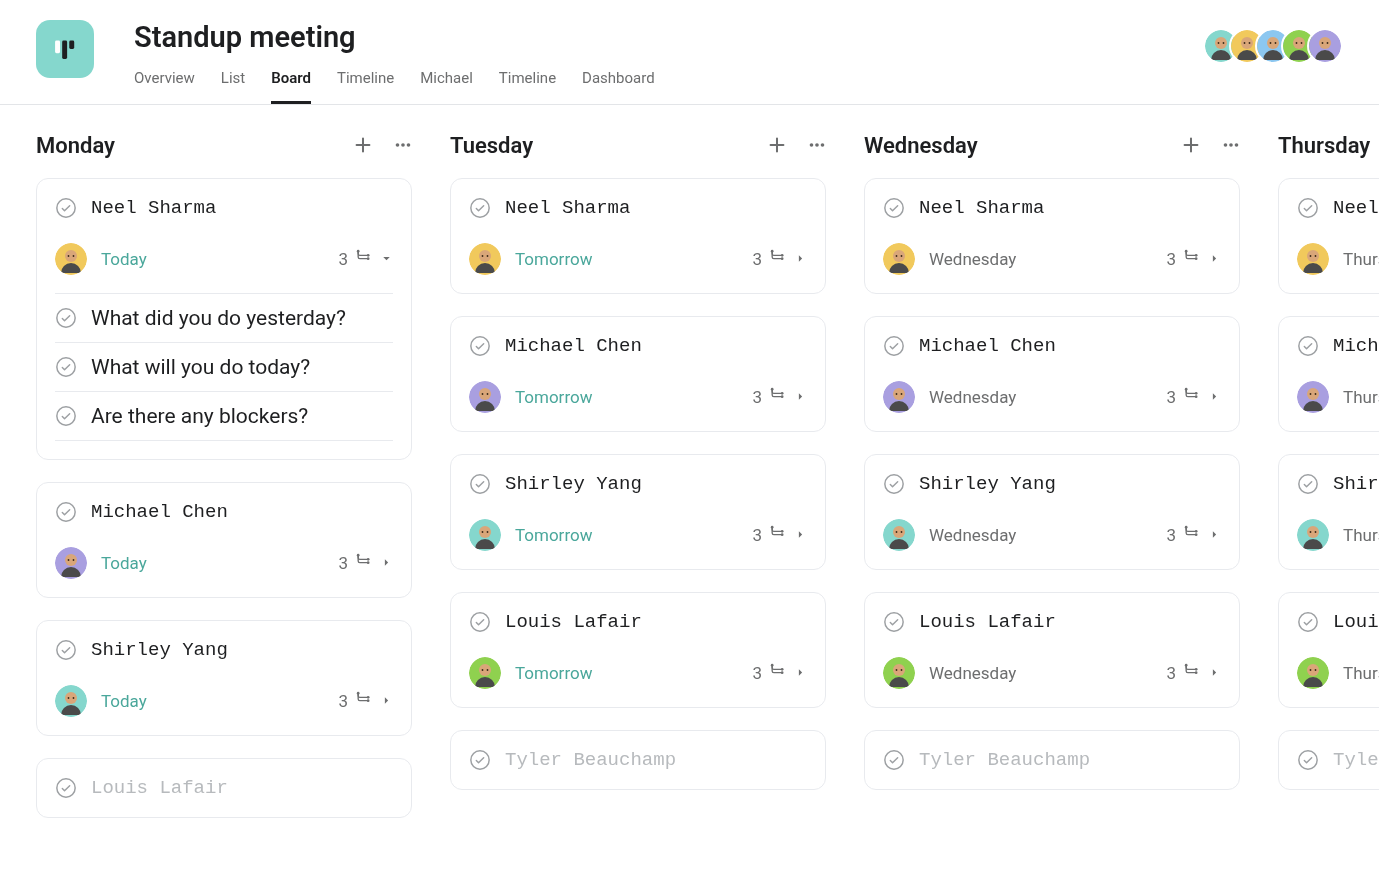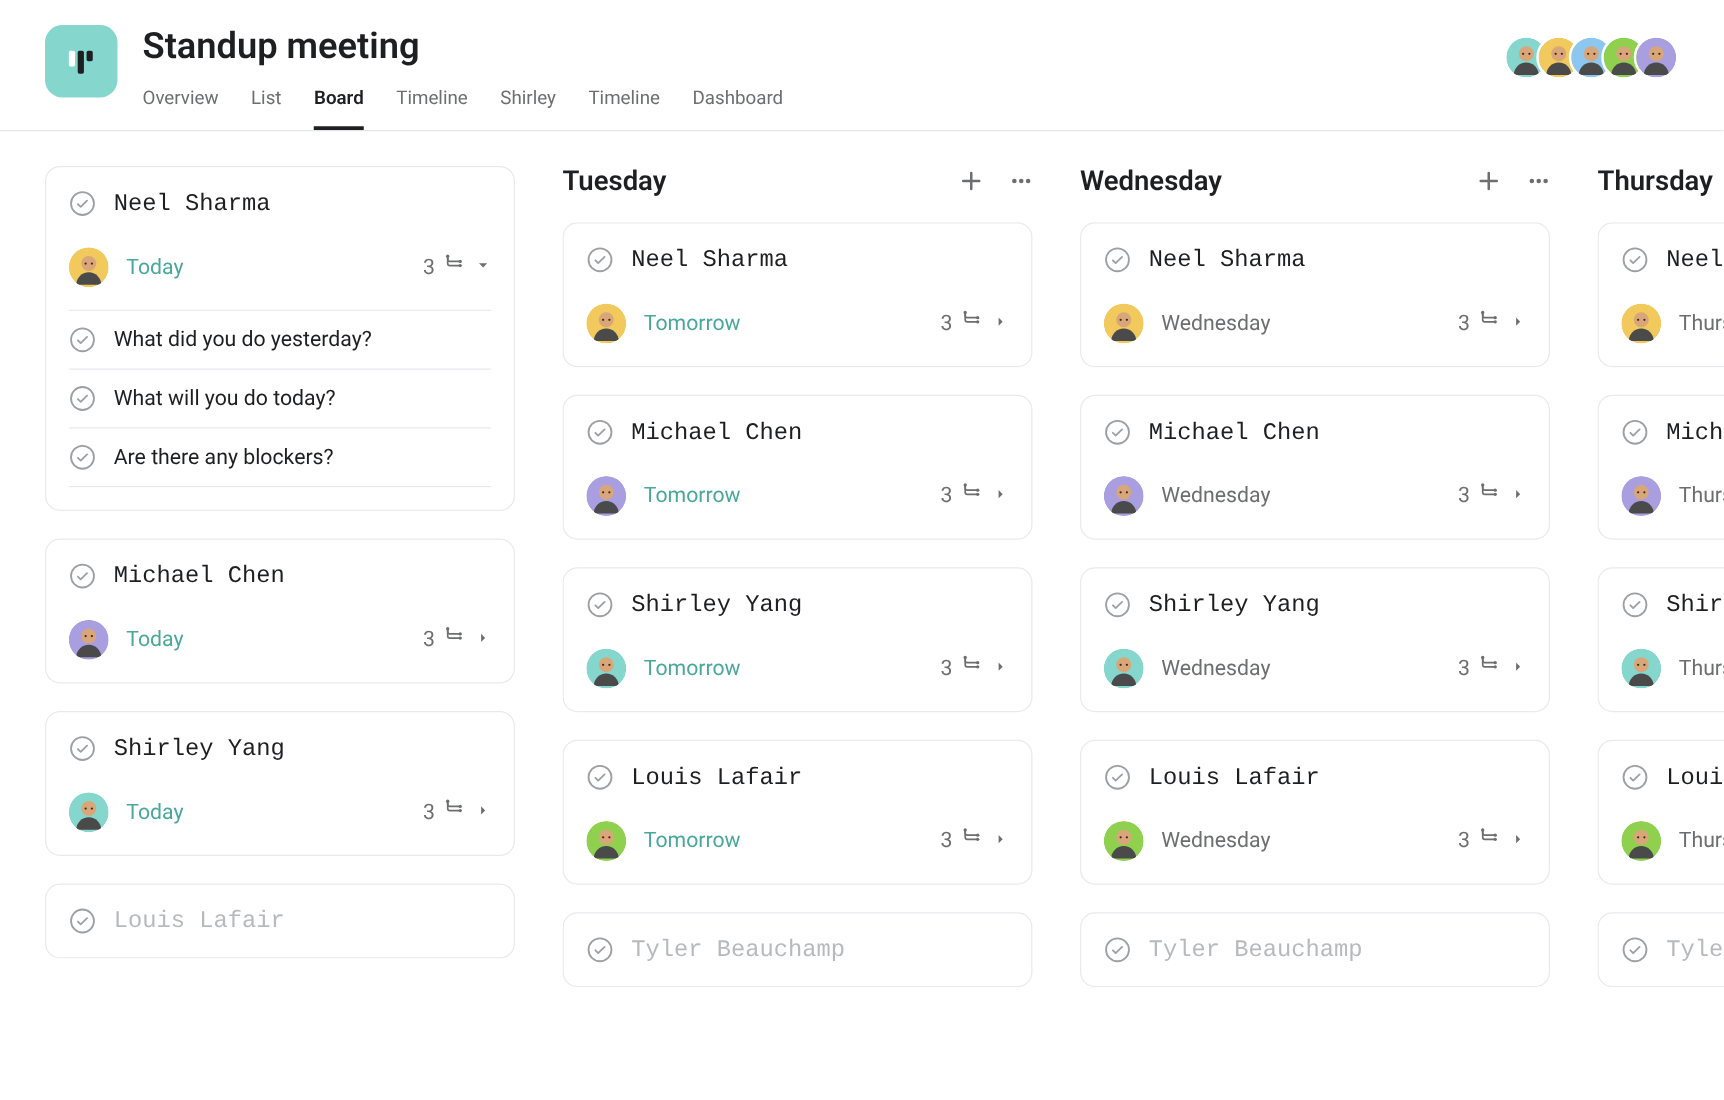--- a/index.html
+++ b/index.html
@@ -13,21 +13,21 @@
     --green:#8fd14f;
     --purple:#a99fe0;
     --yellow:#f1c95c;
     --cyan:#85d7cd;
   }
   *{box-sizing:border-box;}
   html,body{margin:0;padding:0;font-family:-apple-system,BlinkMacSystemFont,"Segoe UI",Roboto,Helvetica,Arial,sans-serif;background:var(--bg);color:var(--text);height:100%;}
   body{overflow:hidden;}
 
   .header{padding:20px 36px 0 36px;border-bottom:1px solid var(--line);}
-  .header-top{display:flex;align-items:flex-start;}
+  .header-top{display:flex;align-items:flex-start;gap:20px;}
   .project-icon{width:58px;height:58px;border-radius:14px;background:var(--cyan);display:flex;align-items:center;justify-content:center;flex:0 0 auto;margin-right:20px;}
   .project-title-wrap{flex:1;}
   h1{margin:0 0 8px 0;font-size:29px;font-weight:600;line-height:1.2;}
   .tabs{display:flex;gap:26px;}
   .tab{padding:6px 0 14px 0;font-size:15px;color:var(--muted);cursor:pointer;border-bottom:3px solid transparent;}
   .tab.active{color:var(--text);font-weight:600;border-bottom-color:var(--text);}
   .avatars{display:flex;margin-top:8px;}
   .avatars .avatar{width:36px;height:36px;border-radius:50%;border:2px solid #fff;margin-left:-10px;}
   .avatars .avatar:first-child{margin-left:0;}
 
@@ -46,21 +46,21 @@
   .card-meta{display:flex;align-items:center;gap:14px;}
   .avatar{width:32px;height:32px;border-radius:50%;flex:0 0 auto;display:flex;align-items:center;justify-content:center;overflow:hidden;}
   .date{font-size:17px;}
   .date.teal{color:var(--teal);}
   .date.muted{color:var(--muted);}
   .spacer{flex:1;}
   .subs{display:flex;align-items:center;gap:6px;color:var(--muted);font-size:17px;}
   .subs svg{color:var(--muted);}
   .subtasks{border-top:1px solid var(--card-border);margin-top:18px;}
   .subtask{display:flex;align-items:center;gap:14px;border-bottom:1px solid var(--card-border);padding:12px 0;}
-  .subtask span{font-size:17px;color:var(--text);}
+  .subtask span{font-size:21px;color:var(--text);}
   .card.fade .card-head{margin-bottom:0;align-items:center;}
   .card.fade .card-name{color:#b7babd;}
   
   
   .cards::-webkit-scrollbar,.board-scroll::-webkit-scrollbar{display:none;}
 
   
   .face{width:100%;height:100%;display:block;}
 </style>
 </head>
@@ -108,21 +108,21 @@
           <use href="#i-board"></use>
         </svg>
     </div>
     <div class="project-title-wrap">
       <h1>Standup meeting</h1>
       <div class="tabs" id="tabs">
           <div class="tab">Overview</div>
           <div class="tab">List</div>
           <div class="tab active">Board</div>
           <div class="tab">Timeline</div>
-          <div class="tab">Shirley</div>
+          <div class="tab">Michael</div>
           <div class="tab">Timeline</div>
           <div class="tab">Dashboard</div>
         </div>
     </div>
     <div class="avatars" id="member-avatars">
         <div class="avatar">
           <svg class="face" viewBox="0 0 32 32">
     <circle cx="16" cy="16" r="16" fill="#85d7cd"></circle>
     <circle cx="16" cy="13" r="6" fill="#d9a679"></circle>
     <path d="M6 30 a10 10 0 0 1 20 0" fill="#4a4a4a"></path>
@@ -165,20 +165,35 @@
     <circle cx="13.5" cy="13" r="0.9" fill="#3a2a1a"></circle>
     <circle cx="18.5" cy="13" r="0.9" fill="#3a2a1a"></circle>
   </svg>
         </div>
       </div>
   </div>
 </div>
 
 <div class="board-scroll" id="board">
     <div class="column">
+      <div class="col-head">
+    <div class="col-title">Monday</div>
+    <div class="col-actions">
+      <div class="icon-btn">
+            <svg viewBox="0 0 24 24" width="22" height="22">
+              <use href="#i-plus"></use>
+            </svg>
+          </div>
+      <div class="icon-btn">
+            <svg viewBox="0 0 24 24" width="22" height="22">
+              <use href="#i-dots"></use>
+            </svg>
+          </div>
+    </div>
+      </div>
       <div class="cards">
         <div class="card">
       <div class="card-head">
         <span class="check"><svg viewBox="0 0 24 24" width="22" height="22">
                 <use href="#i-check"></use>
               </svg></span>
         <span class="card-name">Neel Sharma</span>
       </div>
       <div class="card-meta">
         <span class="avatar">

